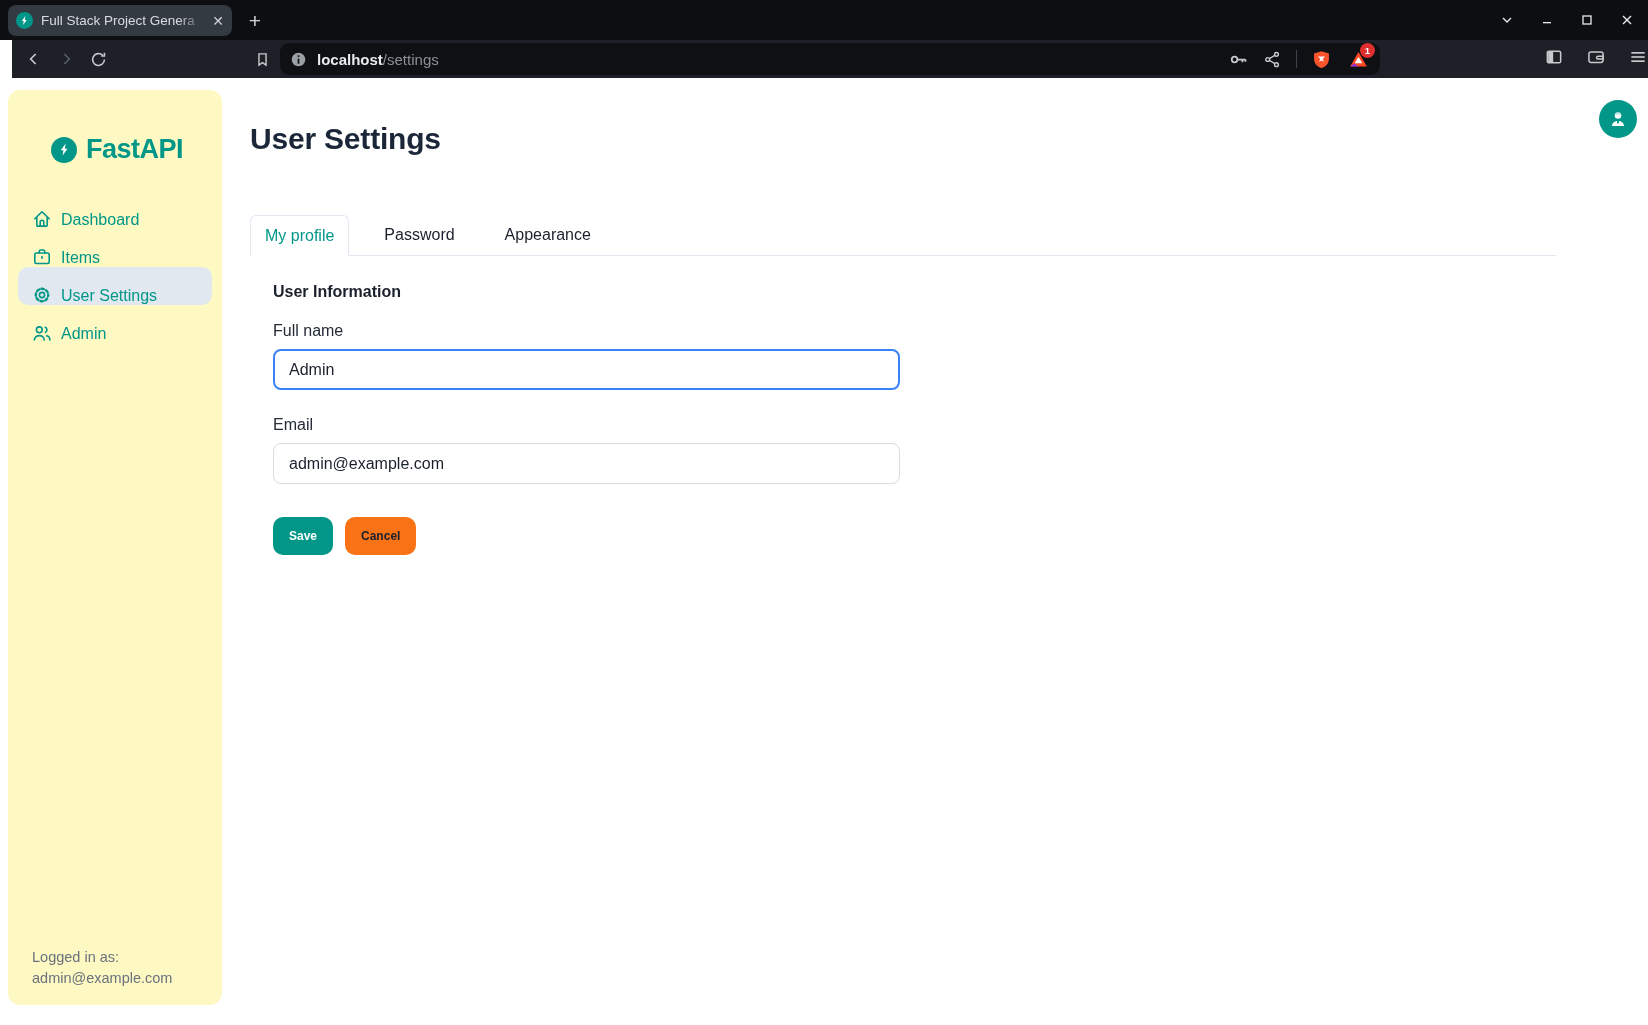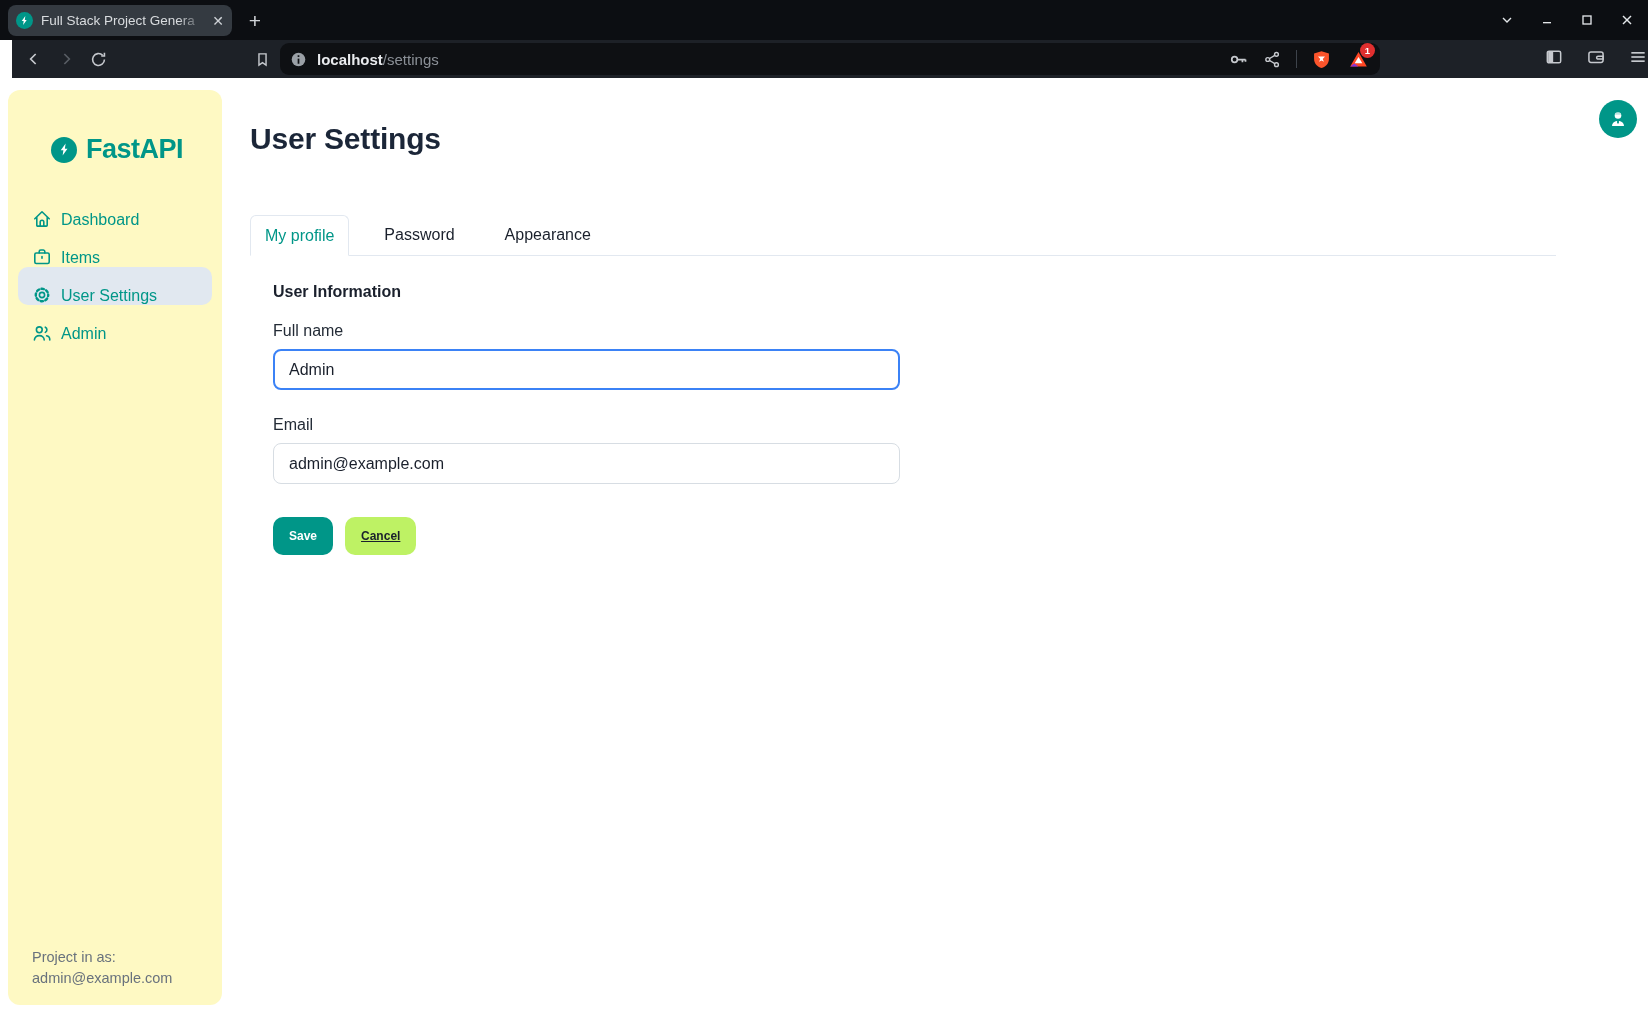--- a/index.html
+++ b/index.html
@@ -72,21 +72,21 @@
   .field-label { font-size:16px; color:#232b36; margin-top:21px; }
   .text-input { display:block; width:627px; height:41px; border-radius:8px; font-size:16px;
                 color:#1a202c; background:#fff; margin-top:9px; outline:none;
                 font-family:"Liberation Sans", sans-serif; }
   .input-focused { border:2px solid #3b82f6; padding:0 14px; }
   .input-normal { border:1px solid #d7dde3; padding:0 15px; }
   .btn-row { display:flex; gap:12px; margin-top:33px; }
   .btn { height:38px; border:none; border-radius:10px; font-size:12px; font-weight:700;
          padding:0 16px; font-family:"Liberation Sans", sans-serif; cursor:pointer; }
   .btn-save { background:#009688; color:#ffffff; }
-  .btn-cancel { background:#bef264; color:#1a202c;text-decoration:underline; }
+  .btn-cancel { background:#f97316; color:#1a202c; }
 
   svg { display:block; }
 </style>
 </head>
 <body>
 
 <div class="tabbar">
   <div class="tab">
     <span class="favicon">
       <svg width="11" height="11" viewBox="0 0 20 20">
@@ -256,21 +256,21 @@
           <svg width="20" height="20" viewBox="0 0 20 20" fill="none" stroke="#009688" stroke-width="1.6" stroke-linecap="round" stroke-linejoin="round">
               <circle cx="7.3" cy="6.8" r="2.9"></circle>
               <path d="M2.4 17c0-2.7 2.2-4.4 4.9-4.4s4.9 1.7 4.9 4.4M13.3 4.2a2.9 2.9 0 0 1 0 5.2M14.6 12.8c2.1.4 3.2 1.9 3.2 4.2"></path>
             </svg>
         </span>
         <span class="nav-label">Admin</span>
       </div>
     </div>
 
     <div class="sidebar-footer">
-      <div>Project in as:</div>
+      <div>Logged in as:</div>
       <div>admin@example.com</div>
     </div>
   </div>
 
   <button class="avatar-btn">
     <svg width="22" height="22" viewBox="0 0 24 24">
         <circle cx="12" cy="8.2" r="3.6" fill="#ffffff"></circle>
         <path d="M12 4.6a3.6 3.6 0 0 1 3.5 2.8H8.5A3.6 3.6 0 0 1 12 4.6z" fill="#009688" opacity="0.25"></path>
         <path d="M5.5 19.5c0-3.3 2.9-5.4 6.5-5.4s6.5 2.1 6.5 5.4z" fill="#ffffff"></path>
         <rect x="11" y="14.2" width="2" height="2.6" fill="#009688"></rect>

